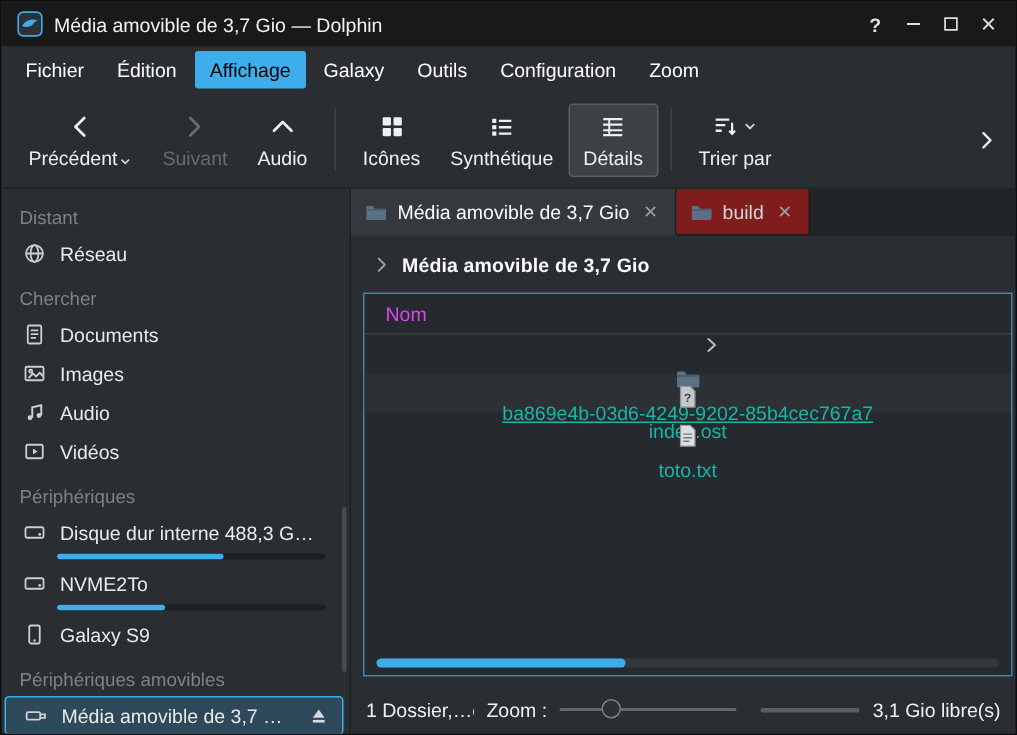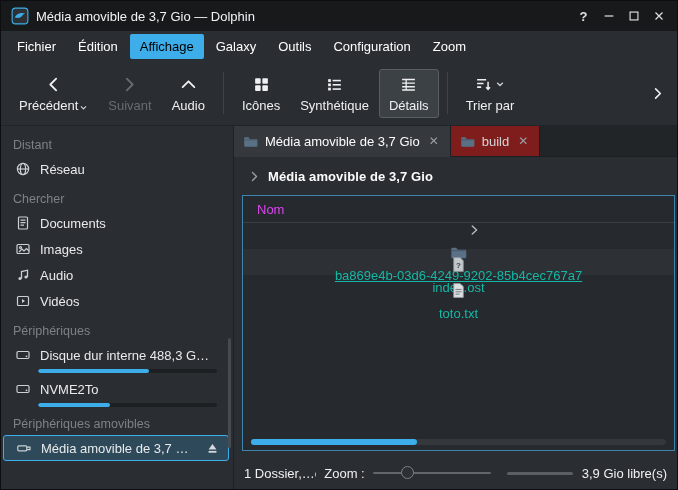--- a/index.html
+++ b/index.html
@@ -319,20 +319,29 @@
             <rect x="2" y="4.5" width="12" height="7" rx="1.2"></rect>
               <circle cx="11.5" cy="9.3" r="0.9" fill="currentColor" stroke="none"></circle>
           </svg>
         </span>
         <span class="sb-label">NVME2To</span>
       </div>
       <div class="sb-usage">
           <div class="sb-usage-fill" style="width: 40%;"></div>
         </div>
 
+      <div class="sb-item">
+        <span class="sb-icon">
+          <svg viewBox="0 0 16 16" width="16" height="16" fill="none" stroke="currentColor" stroke-width="1.2">
+            <rect x="4.5" y="2" width="7" height="12" rx="1.2"></rect>
+              <circle cx="8" cy="12" r="0.8" fill="currentColor" stroke="none"></circle>
+          </svg>
+        </span>
+        <span class="sb-label">Galaxy S9</span>
+      </div>
 
       <div class="sb-header gap">Périphériques amovibles</div>
       <div class="sb-item selected">
         <span class="sb-icon">
           <svg viewBox="0 0 16 16" width="16" height="16" fill="none" stroke="currentColor" stroke-width="1.2">
             <rect x="1.8" y="5.8" width="9" height="5" rx="1"></rect>
               <path d="M10.8 7.2h3.2v2.4h-3.2"></path>
           </svg>
         </span>
         <span class="sb-label">Média amovible de 3,7 …</span>
@@ -432,19 +441,19 @@
         <span class="status-left">1 Dossier,…ers (99 o)</span>
         <div class="zoom-group">
           <span>Zoom :</span>
           <div class="zoom-slider">
             <div class="zoom-track"></div>
             <div class="zoom-handle"></div>
           </div>
         </div>
         <div class="free-group">
           <div class="free-bar"></div>
-          <span class="free-label">3,9 Gio libre(s)</span>
+          <span class="free-label">3,1 Gio libre(s)</span>
         </div>
       </div>
 
     </div>
   </div>
 </div>
 
 </body></html>

